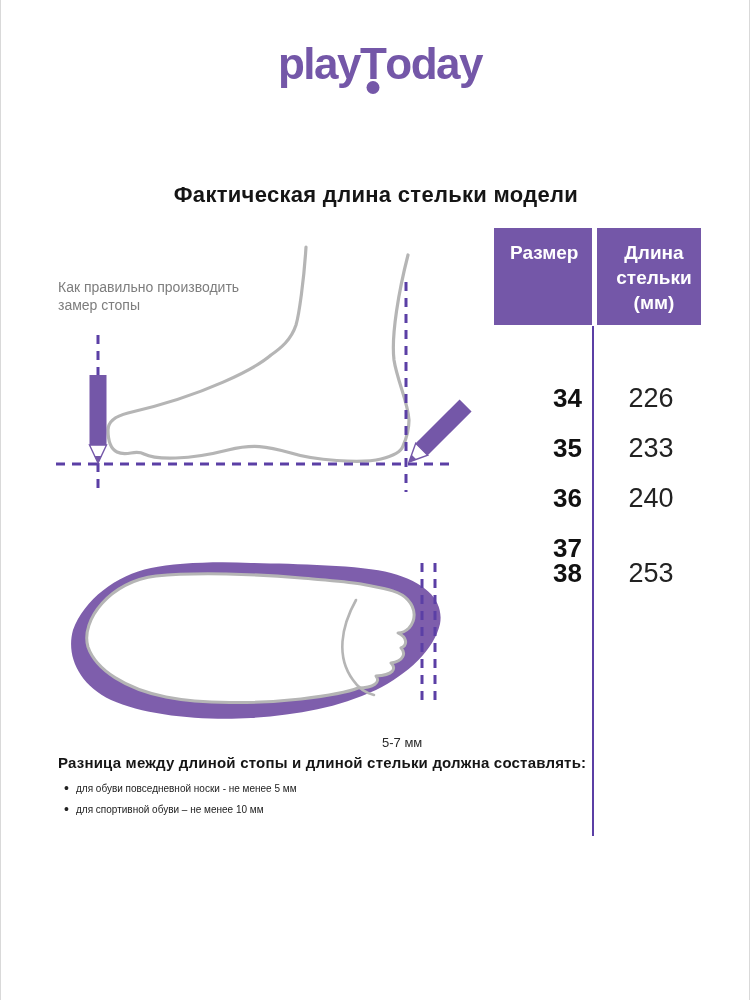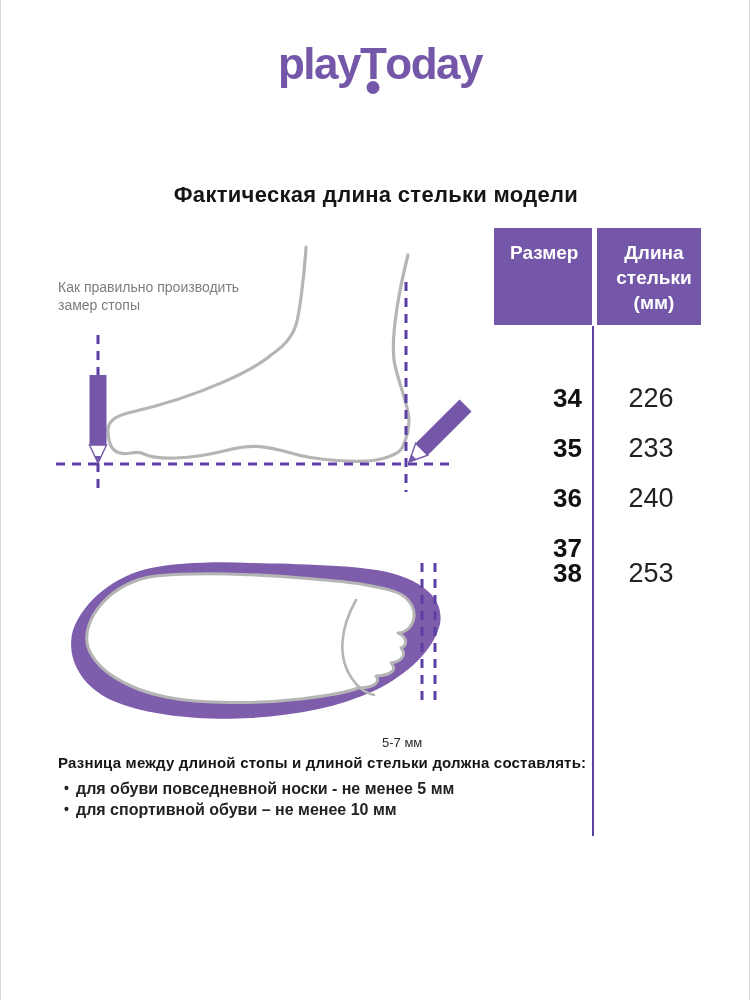--- a/index.html
+++ b/index.html
@@ -73,21 +73,21 @@
   .cell.size{left:0;width:88px;justify-content:flex-end;
     font-size:26px;font-weight:bold;color:#111;}
   .cell.len{left:103px;width:108px;justify-content:center;
     font-size:27px;font-weight:400;color:#222;}
   
   .diff-note{position:absolute;left:57px;top:754px;width:560px;color:#161616;}
   .diff-title{font-size:15px;font-weight:bold;letter-spacing:.2px;}
   .diff-list{list-style:none;margin-top:7px;}
   .diff-list li{
     position:relative;padding-left:18px;
-    font-size:16px;line-height:21px;color:#222;font-weight:bold;
+    font-size:10px;line-height:21px;color:#222;
   }
   .diff-list li::before{
     content:"\2022";
     position:absolute;left:6px;top:0;
     color:#222;font-size:14px;
   }
 </style>
 </head>
 <body>
 

